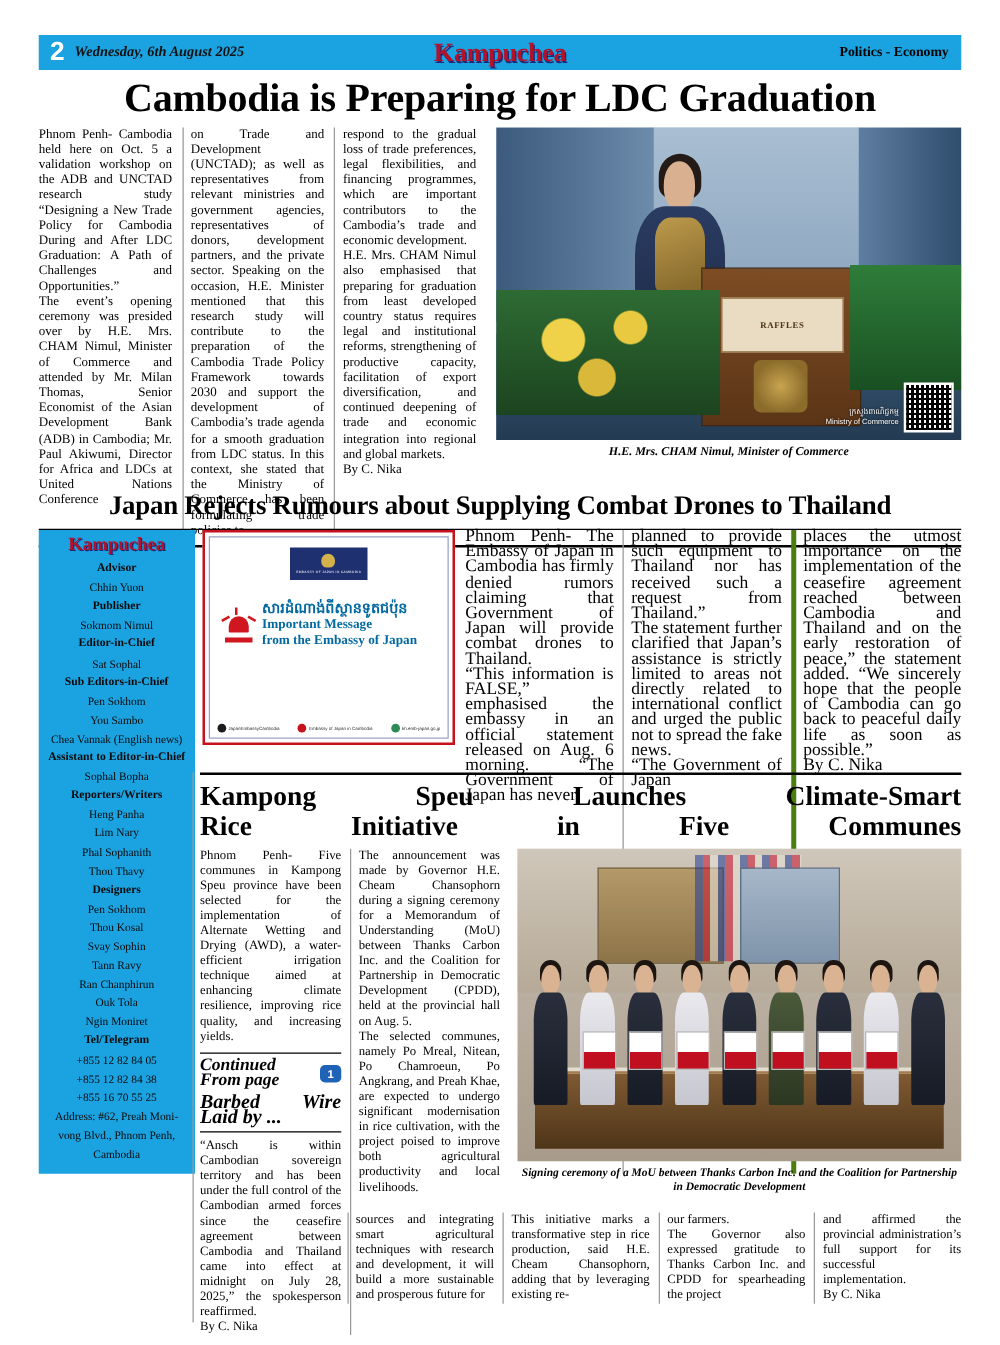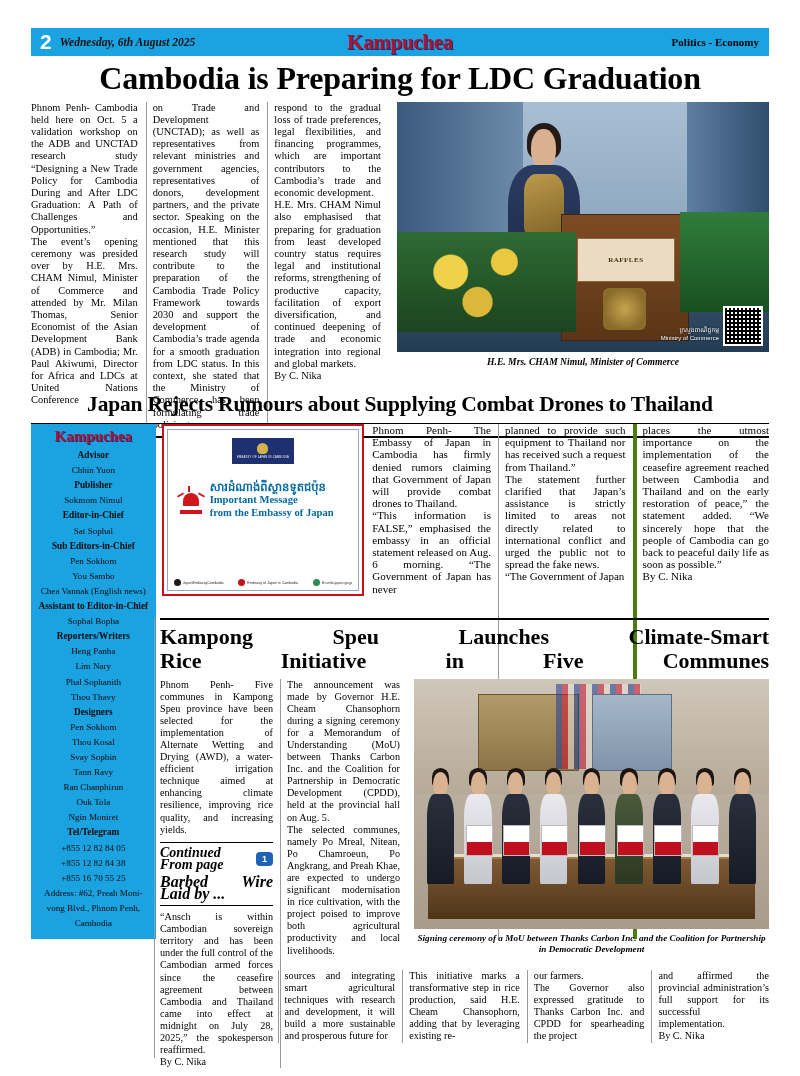--- a/index.html
+++ b/index.html
@@ -295,21 +295,21 @@
   .notice-kh { font-size: 11.5px; font-weight: bold; line-height: 14px; }
   .notice-en { font-size: 10.6px; font-weight: bold; line-height: 12.6px; }
   .notice-foot {
     position:absolute; left:6px; right:6px; bottom:4px;
     display:flex; justify-content:space-between; align-items:center;
     font-size:3.6px; color:#2a2a2a; font-family:"Liberation Sans", sans-serif;
   }
   .nf-item { display:flex; align-items:center; gap:2px; }
   .nf-dot { width:7px; height:7px; border-radius:50%; display:inline-block; }
 
-  .a2c { font-size: 11px; line-height: 12.2px; text-align: justify; }
+  .a2c { font-size: 14px; line-height: 12.2px; text-align: justify; }
   .a2c p { margin: 0; }
   .a2c1 { width: 122px; margin-left: 8px; padding-right: 7px; }
   .a2c2 { width: 124px; padding-left: 6px; padding-right: 7px; border-left: 1px solid #9a9a9a; }
   .a2c3 { width: 130px; padding-left: 6px; border-left: 4px solid #4d7c0f; }
 
   
   .art3 { position: absolute; left: 160px; top: 618px; width: 609px; }
   .headline-3 {
     font-family: "Liberation Serif", serif;
     font-weight: bold;

